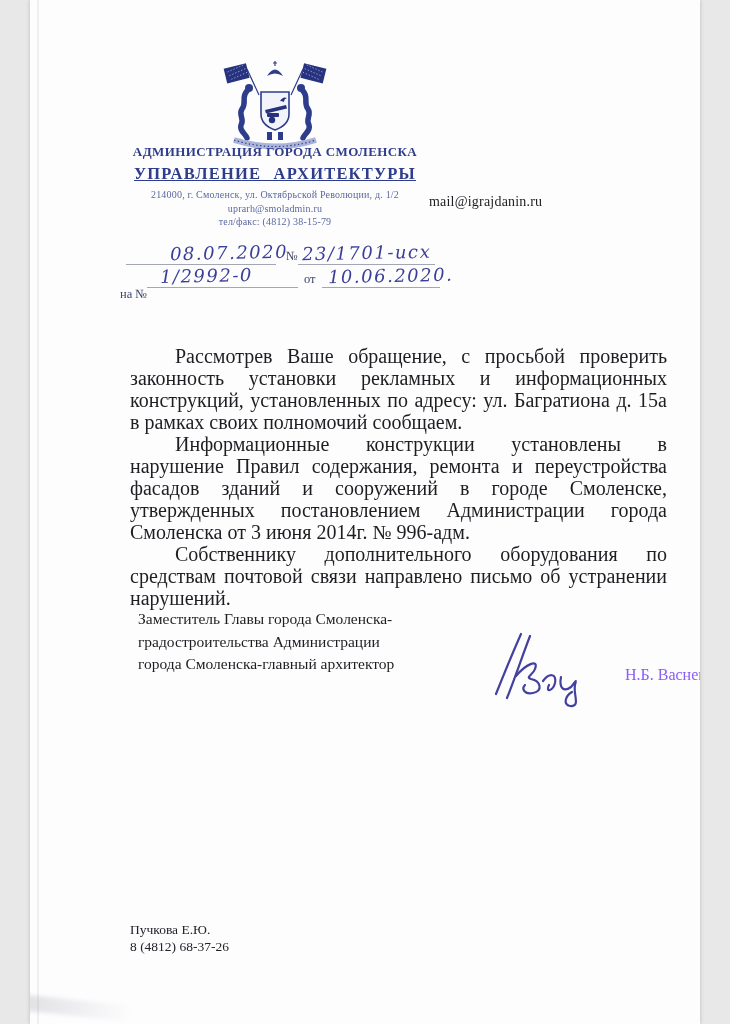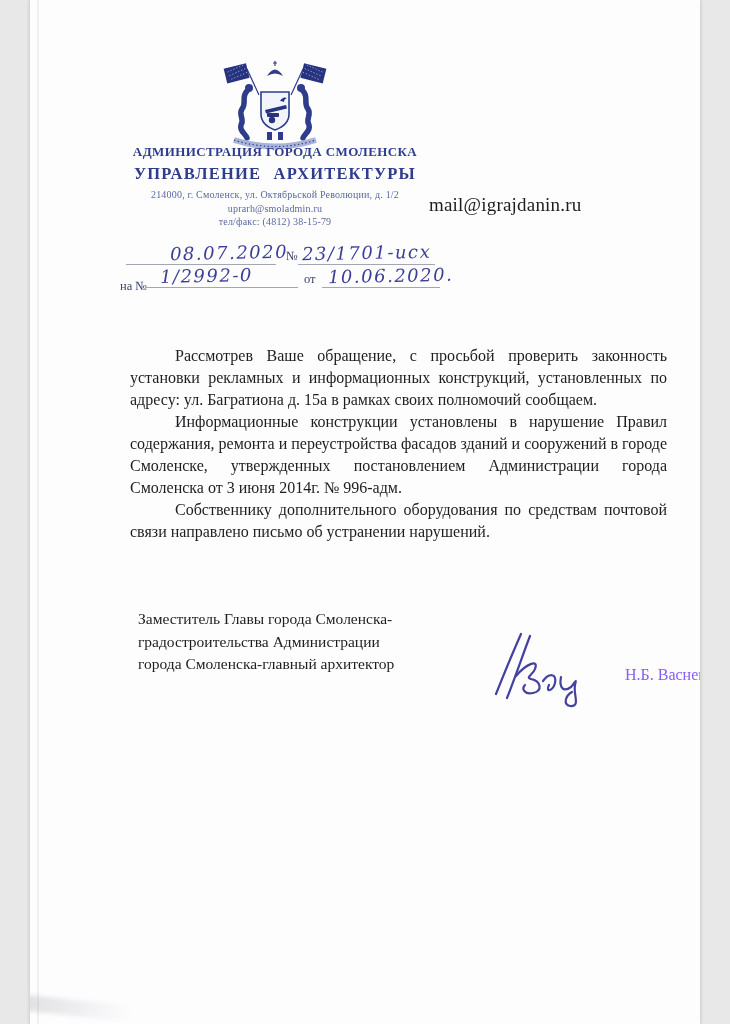--- a/index.html
+++ b/index.html
@@ -18,21 +18,21 @@
 
   .org-block { position:absolute; left:98px; top:144px; width:294px; text-align:center; }
   .org1 {
     font-size:13px; font-weight:bold; color:#2e3c8c;
     letter-spacing:0.4px; white-space:nowrap;
   }
   .org2 {
     font-size:16.5px; font-weight:bold; color:#2e3c8c;
     letter-spacing:1.2px; word-spacing:7px; line-height:19px; white-space:nowrap;
   }
-  .org2.first { margin-top:4px; }
+  .org2.first { margin-top:4px;text-decoration:underline; }
   .addr {
     font-size:10px; color:#5a68a0; line-height:9.5px; margin-top:4px;
     letter-spacing:0.2px; white-space:nowrap;
   }
   .addr.first { margin-top:7px; }
 
   
   .rule { position:absolute; height:1px; background:#a3a7b5; }
   .printed-label {
     position:absolute; font-size:12.5px; color:#3d4466; white-space:nowrap;
@@ -40,27 +40,27 @@
   .hand {
     position:absolute;
     font-family:"DejaVu Serif", serif; font-style:italic;
     color:#3b3e97; font-size:18px; letter-spacing:1.5px;
     white-space:nowrap; transform:rotate(-1.2deg);
   }
 
   
   .recipient-email {
     position:absolute; left:399px; top:194px;
-    font-size:19px; color:#1e1e22; letter-spacing:0.2px;
+    font-size:14px; color:#1e1e22; letter-spacing:0.2px;
   }
 
   
   .body-text {
     position:absolute; left:100px; top:345px; width:537px;
-    font-size:16px; line-height:22px; text-align:justify; color:#1e1e22;
+    font-size:20px; line-height:22px; text-align:justify; color:#1e1e22;
   }
   .body-text p { margin:0; text-indent:45px; }
 
   
   .sig-position {
     position:absolute; left:108px; top:608px; width:320px;
     font-size:15.5px; line-height:22.5px; color:#1e1e22;
   }
   .sig-scribble { position:absolute; left:452px; top:630px; }
   .sig-name {
@@ -141,21 +141,21 @@
     <div class="addr">тел/факс: (4812) 38-15-79</div>
   </div>
 
   <div class="hand" style="left:140px; top:242px;">08.07.2020</div>
   <div class="rule" style="left:96px; top:264px; width:150px;"></div>
 
   <div class="printed-label" style="left:256px; top:249px;">№</div>
   <div class="hand" style="left:272px; top:242px;">23/1701-исх</div>
   <div class="rule" style="left:268px; top:264px; width:137px;"></div>
 
-  <div class="printed-label" style="left:90px; top:279px;">на №</div>
+  <div class="printed-label" style="left:90px; top:287px;">на №</div>
   <div class="hand" style="left:130px; top:265px;">1/2992-0</div>
   <div class="rule" style="left:117px; top:287px; width:151px;"></div>
 
   <div class="printed-label" style="left:274px; top:272px;">от</div>
   <div class="hand" style="left:298px; top:265px;">10.06.2020.</div>
   <div class="rule" style="left:292px; top:287px; width:118px;"></div>
 
   <div class="recipient-email">mail@igrajdanin.ru</div>
 
   <div class="body-text">
@@ -177,17 +177,21 @@
         <path d="M25,68 C33,48 41,24 48,6"></path>
         <path d="M34,46 C45,33 57,29 53,39 C51,45 43,47 49,49 C59,51 61,61 51,63 C43,65 39,59 43,55"></path>
         <path d="M61,51 C67,43 75,43 73,53 C71,61 63,63 67,55"></path>
         <path d="M79,47 C77,57 81,63 89,57 C93,53 95,47 93,55 C91,65 99,77 88,76 C81,75 83,66 90,62"></path>
       </g>
     </svg>
   </div>
 
   <div class="sig-name">Н.Б. Васнецов</div>
 
+  <div class="footer">
+    <div>Пучкова Е.Ю.</div>
+    <div>8 (4812) 68-37-26</div>
+  </div>
 
   <div class="scan-edge-left"></div>
   <div class="scan-smudge"></div>
 
 </div>
 
 </body></html>

